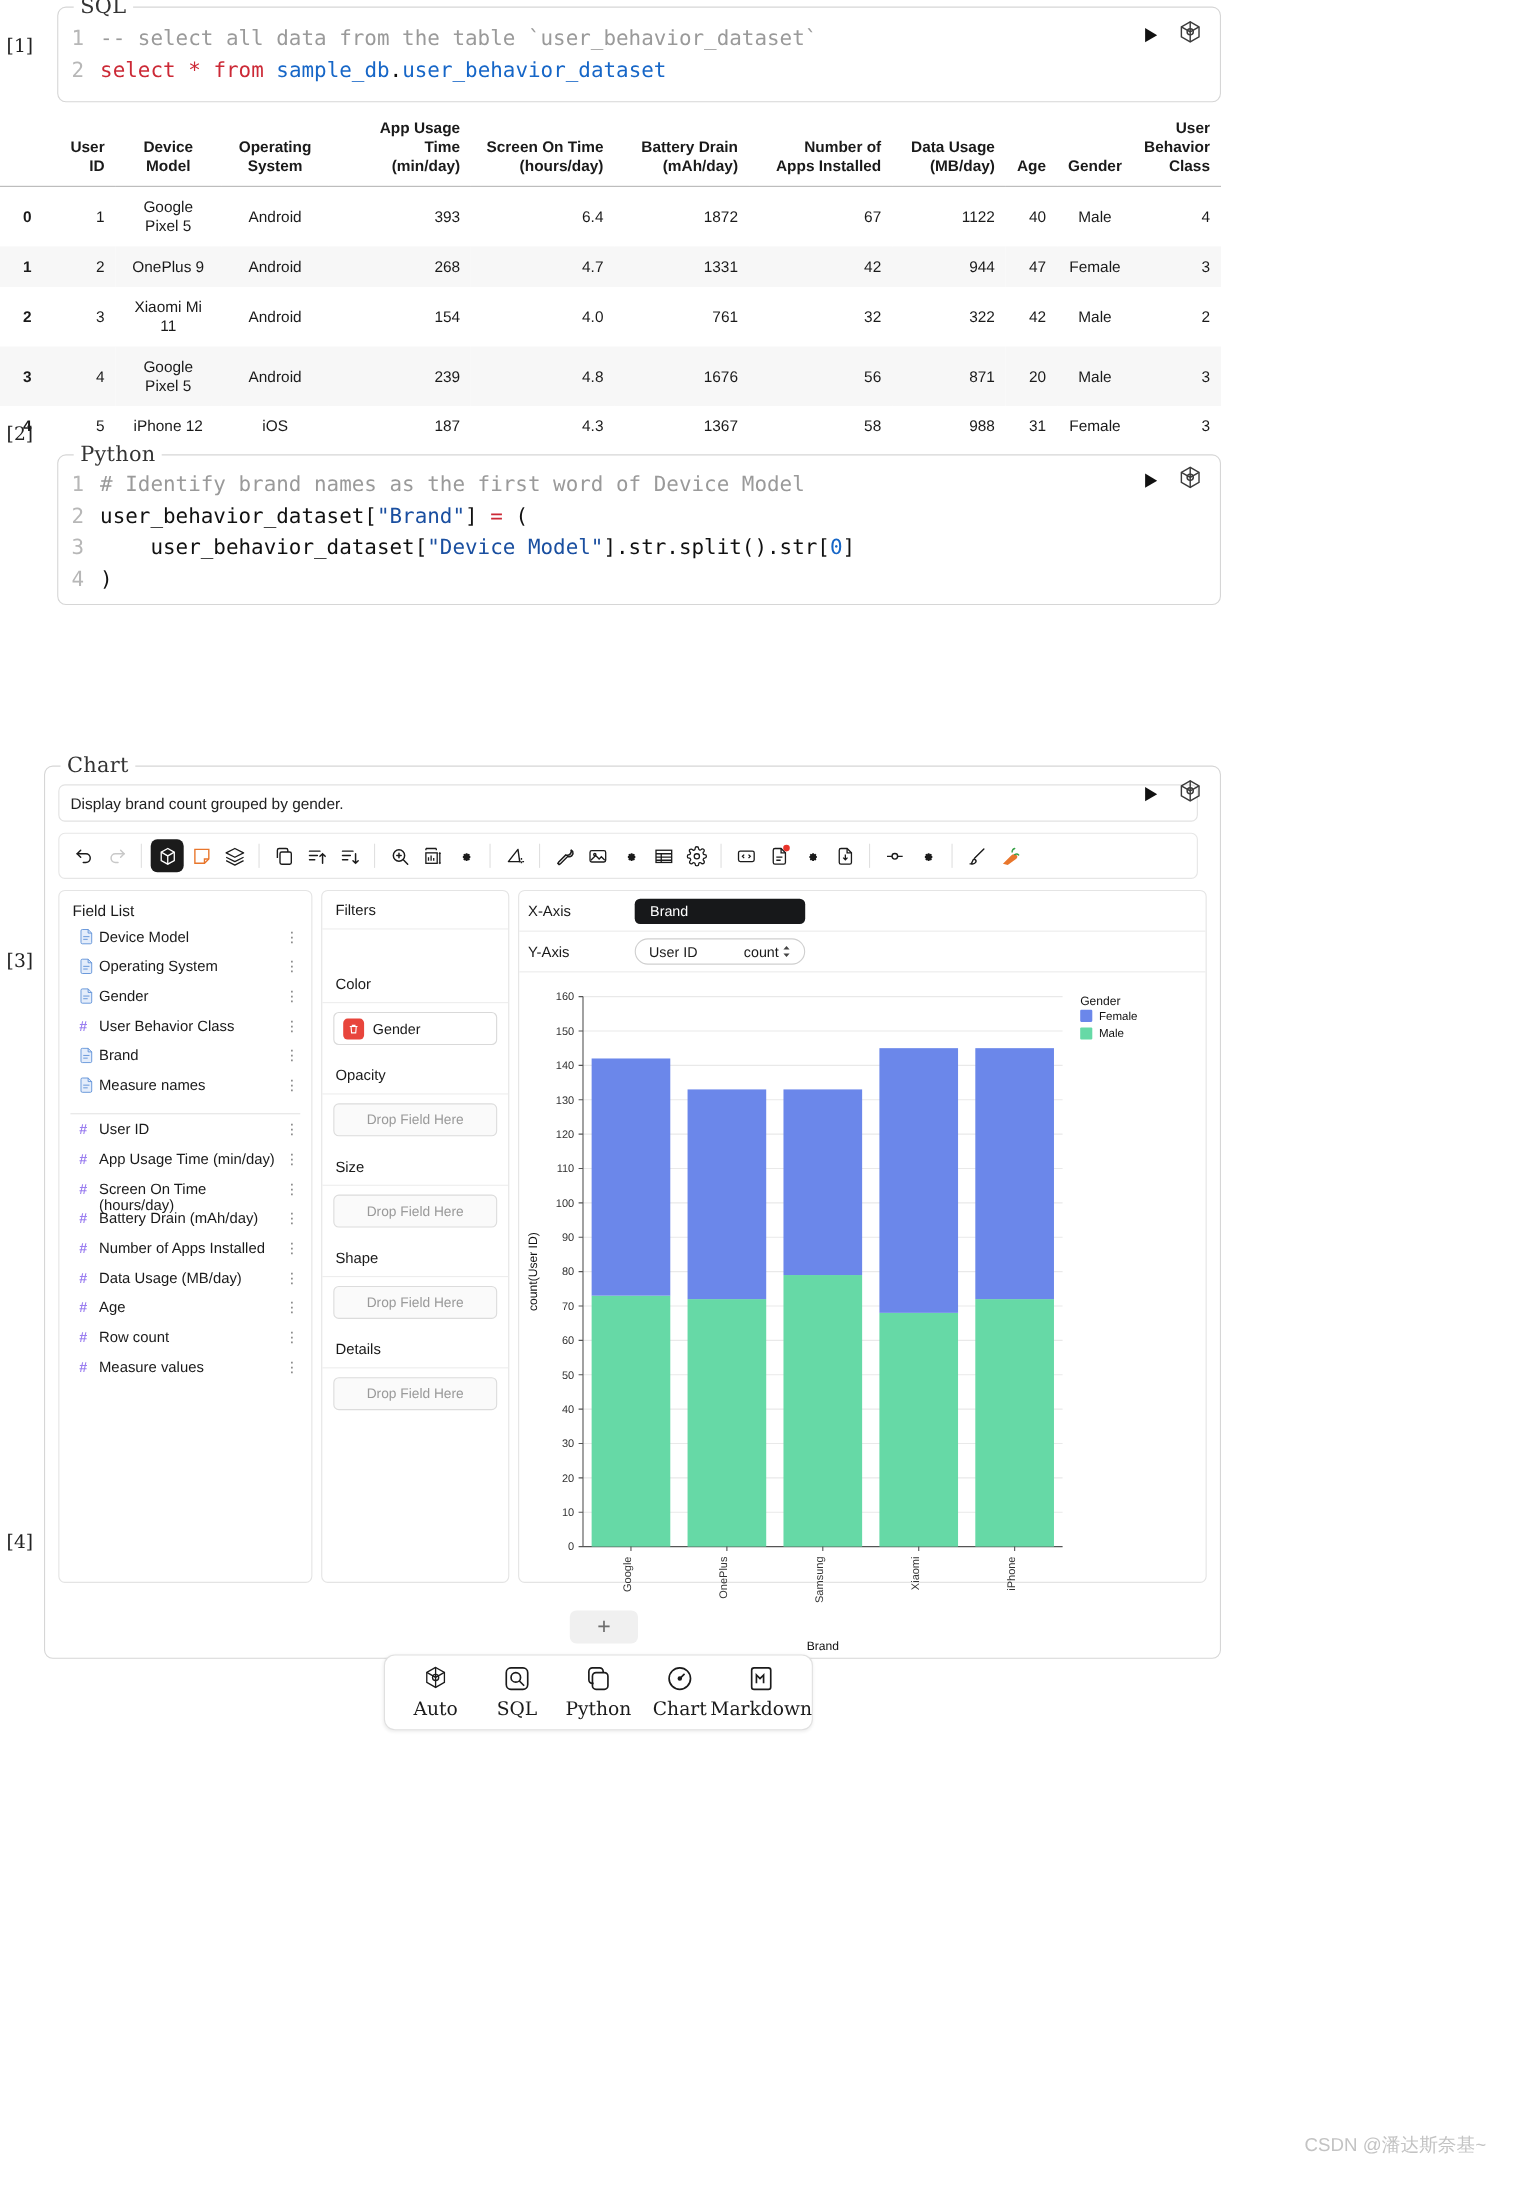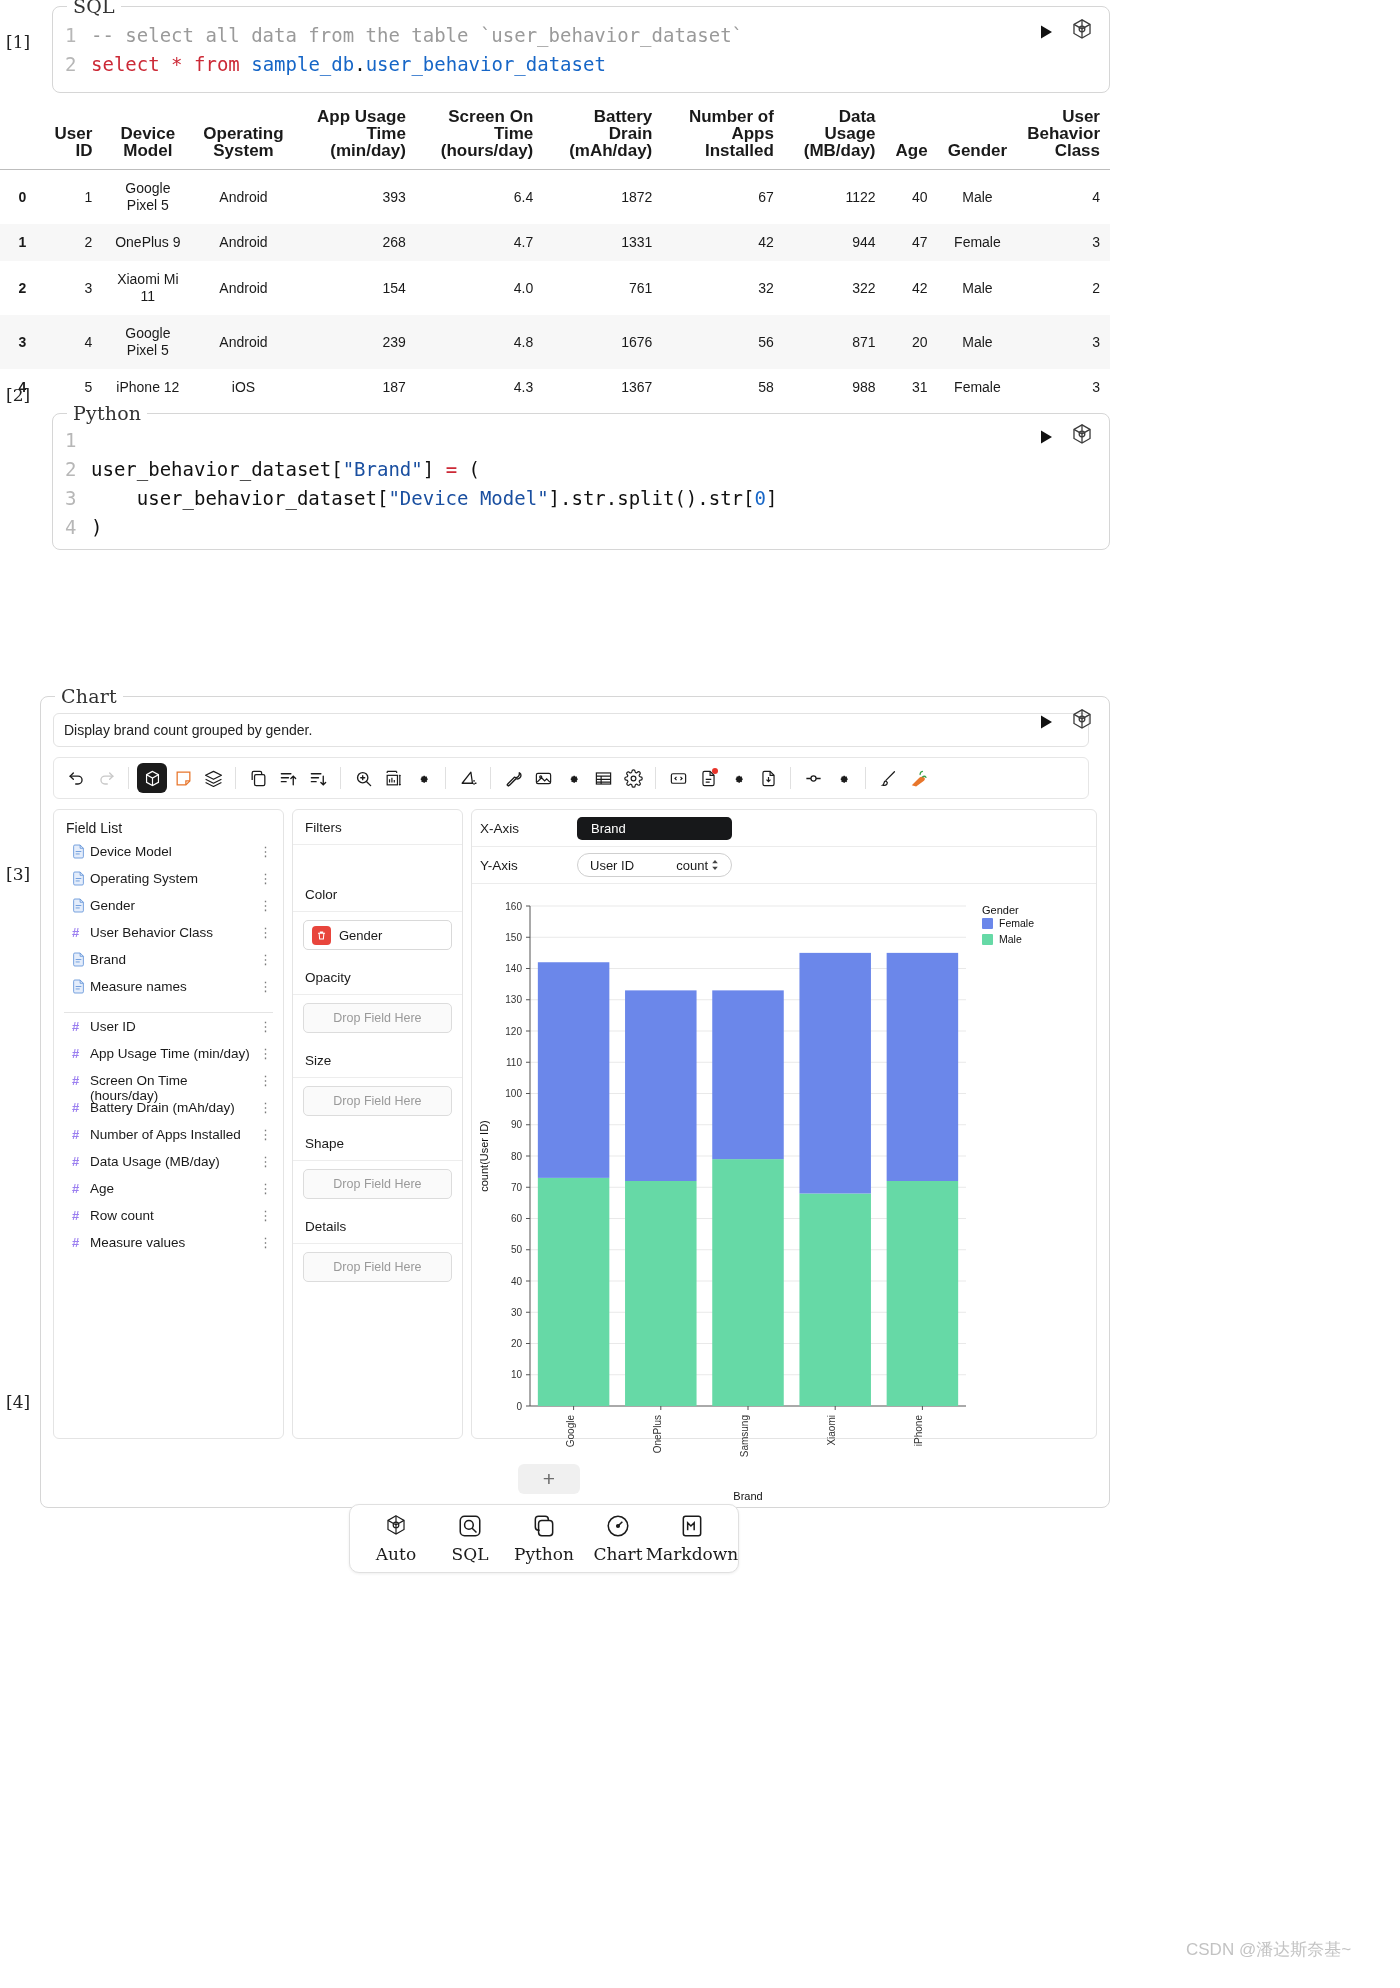--- a/index.html
+++ b/index.html
@@ -53,21 +53,21 @@
   .tok-kw { color:#cc2936; }
   .tok-id  { color:#1666c7; }
   .tok-str { color:#1a4fa0; }
   .tok-op  { color:#cc2936; }
   .tok-num { color:#1666c7; }
   .tok-plain { color:#111; }
 
   
   table.df { border-collapse:collapse; width:1110px; font-size:14px; }
   table.df th {
-    font-weight:bold; font-size:17px; color:#1a1a1a;
+    font-weight:bold; font-size:14px; color:#1a1a1a;
     vertical-align:bottom; text-align:right;
     padding:8px 10px 10px 10px; line-height:17px;
     border-bottom:1px solid #bdbdbd;
   }
   table.df td {
     text-align:right; padding:10px 10px; font-size:14px; color:#1a1a1a;
     line-height:17px;
   }
   table.df td.idx { font-weight:bold; }
   table.df tr.odd td { background:#f7f7f7; }
@@ -299,21 +299,21 @@
     </div>
     <div class="ai-btn" style="top:8px;">
       <svg viewBox="0 0 24 24" fill="none" stroke="#3b3b3b" stroke-width="1.2">
         <path d="M12 2.6 4.6 6.8v8.4L12 19.4l7.4-4.2V6.8z"></path>
         <path d="M12 2.6v16.8M4.6 6.8 12 11l7.4-4.2M12 11v8.4"></path>
         <circle cx="12" cy="11" r="2.6"></circle>
       </svg>
     </div>
     <div class="code" style="padding-top:12px;">
       <div class="cline">
-        <span class="lno">1</span>
+        <span class="lno">1</span><span class="tok-comment"># Identify brand names as the first word of Device Model</span>
       </div>
       <div class="cline">
         <span class="lno">2</span><span class="tok-plain">user_behavior_dataset[</span><span class="tok-str">"Brand"</span><span class="tok-plain">] </span><span class="tok-op">=</span><span class="tok-plain"> (</span>
       </div>
       <div class="cline">
         <span class="lno">3</span><span class="tok-plain">    user_behavior_dataset[</span><span class="tok-str">"Device Model"</span><span class="tok-plain">].str.split().str[</span><span class="tok-num">0</span><span class="tok-plain">]</span>
       </div>
       <div class="cline">
         <span class="lno">4</span><span class="tok-plain">)</span>
       </div>

